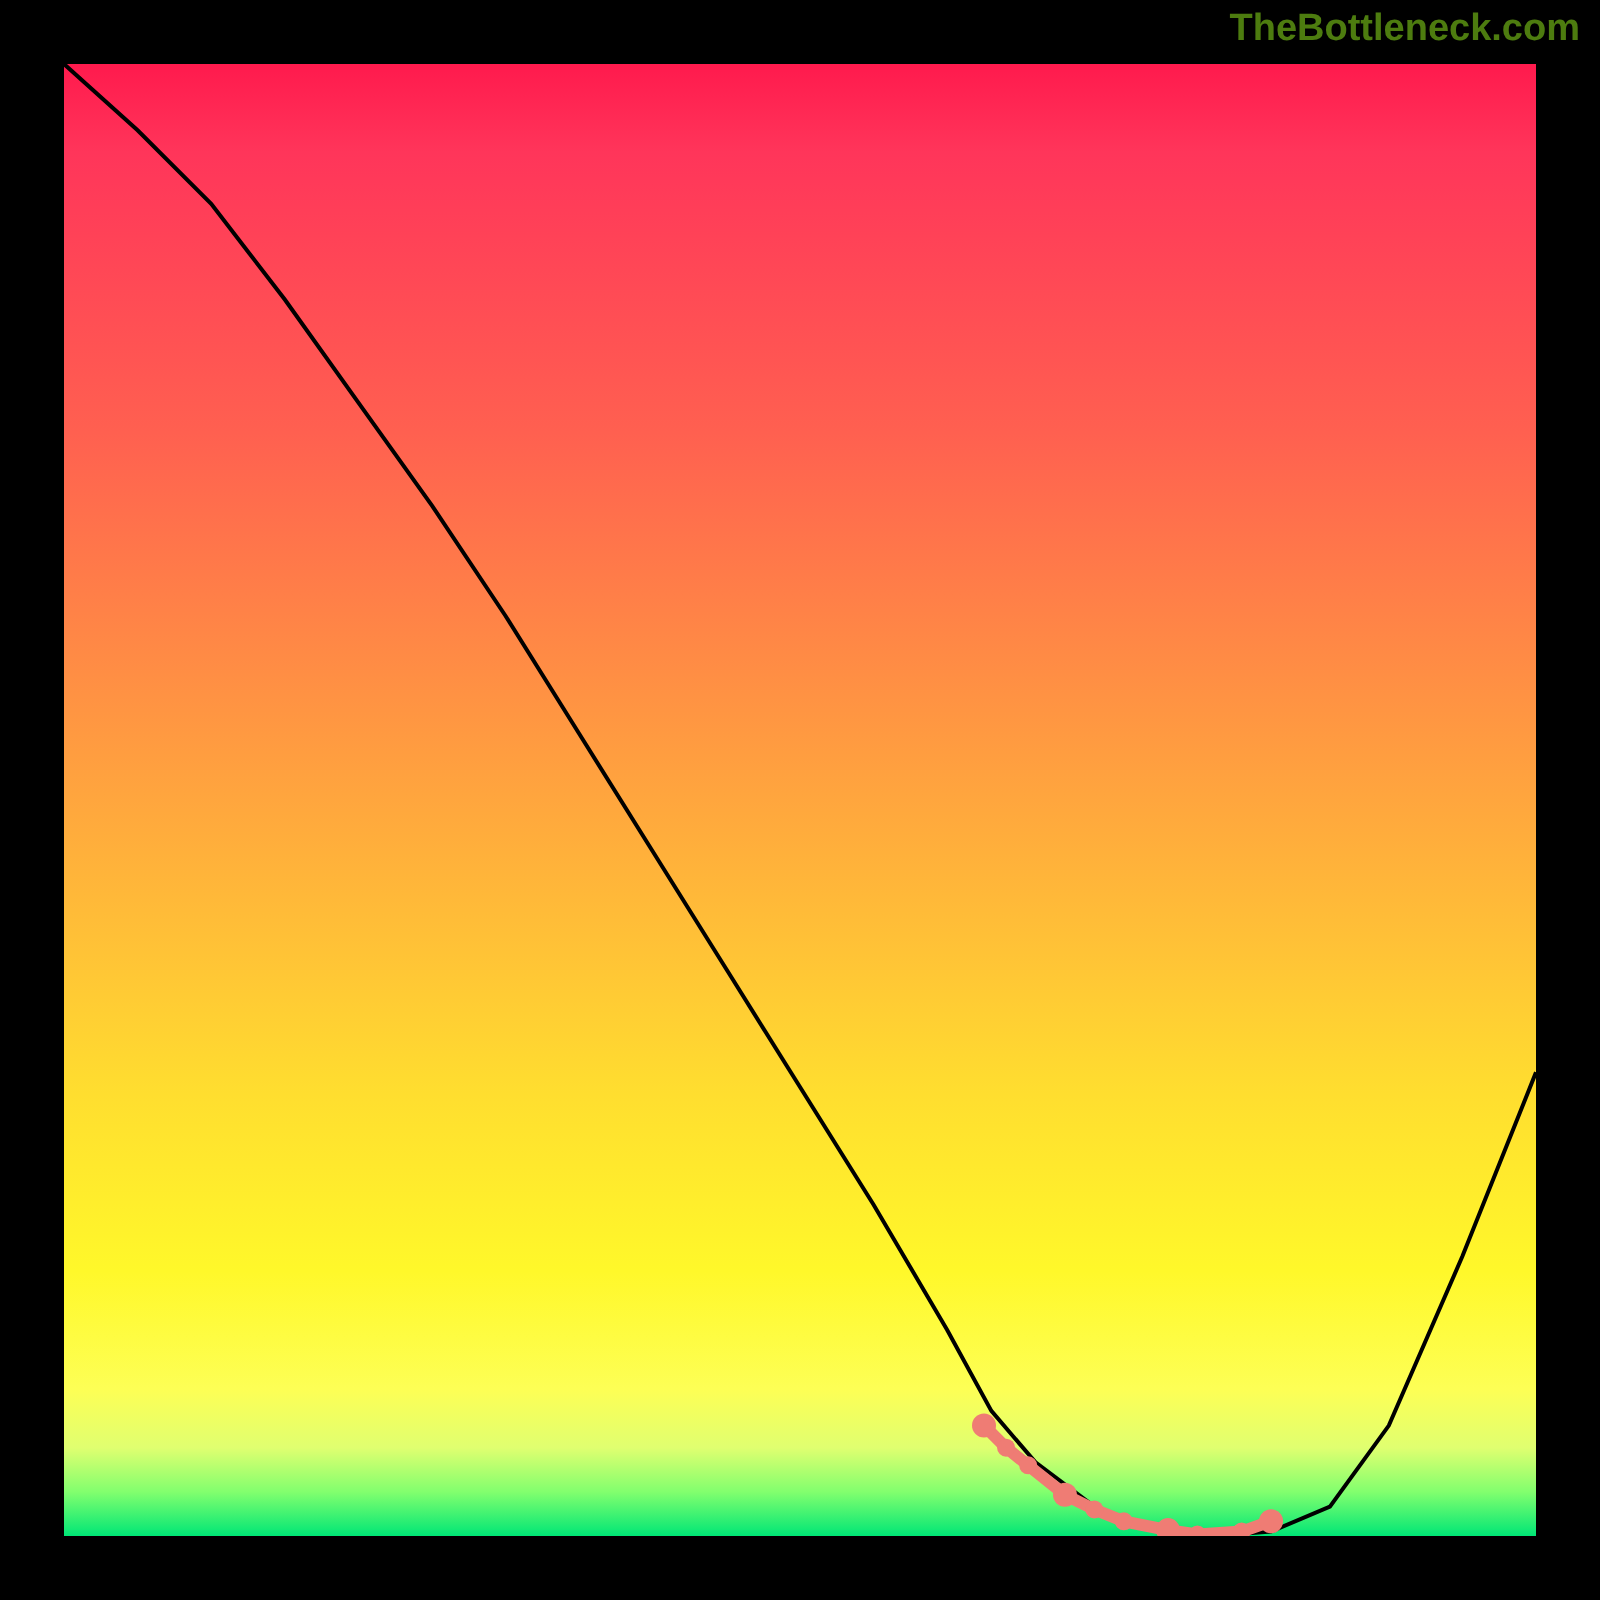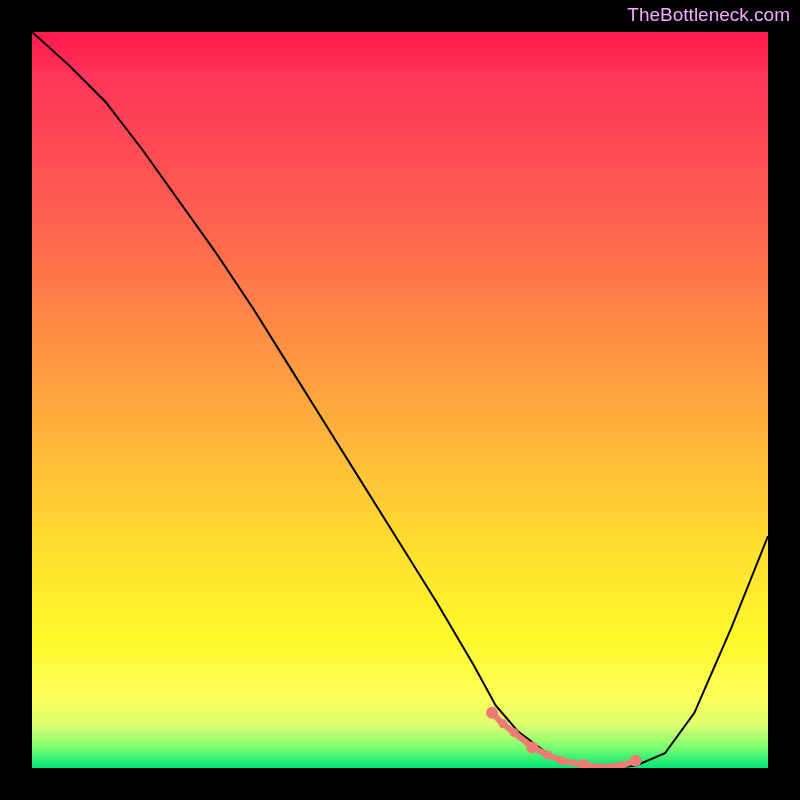--- a/index.html
+++ b/index.html
@@ -8,23 +8,23 @@
     background: #000;
     width: 800px;
     height: 800px;
     position: relative;
     font-family: Arial, sans-serif;
   }
   .attribution {
     position: absolute;
     top: 4px;
     right: 10px;
-    color: #f0abfc;
+    color: #4d7c0f;
     font-size: 19px;
-    font-weight: normal;
+    font-weight: bold;
     z-index: 10;
   }
   .plot-area {
     position: absolute;
     left: 32px;
     top: 32px;
     width: 736px;
     height: 736px;
   }
   .gradient-bg {

